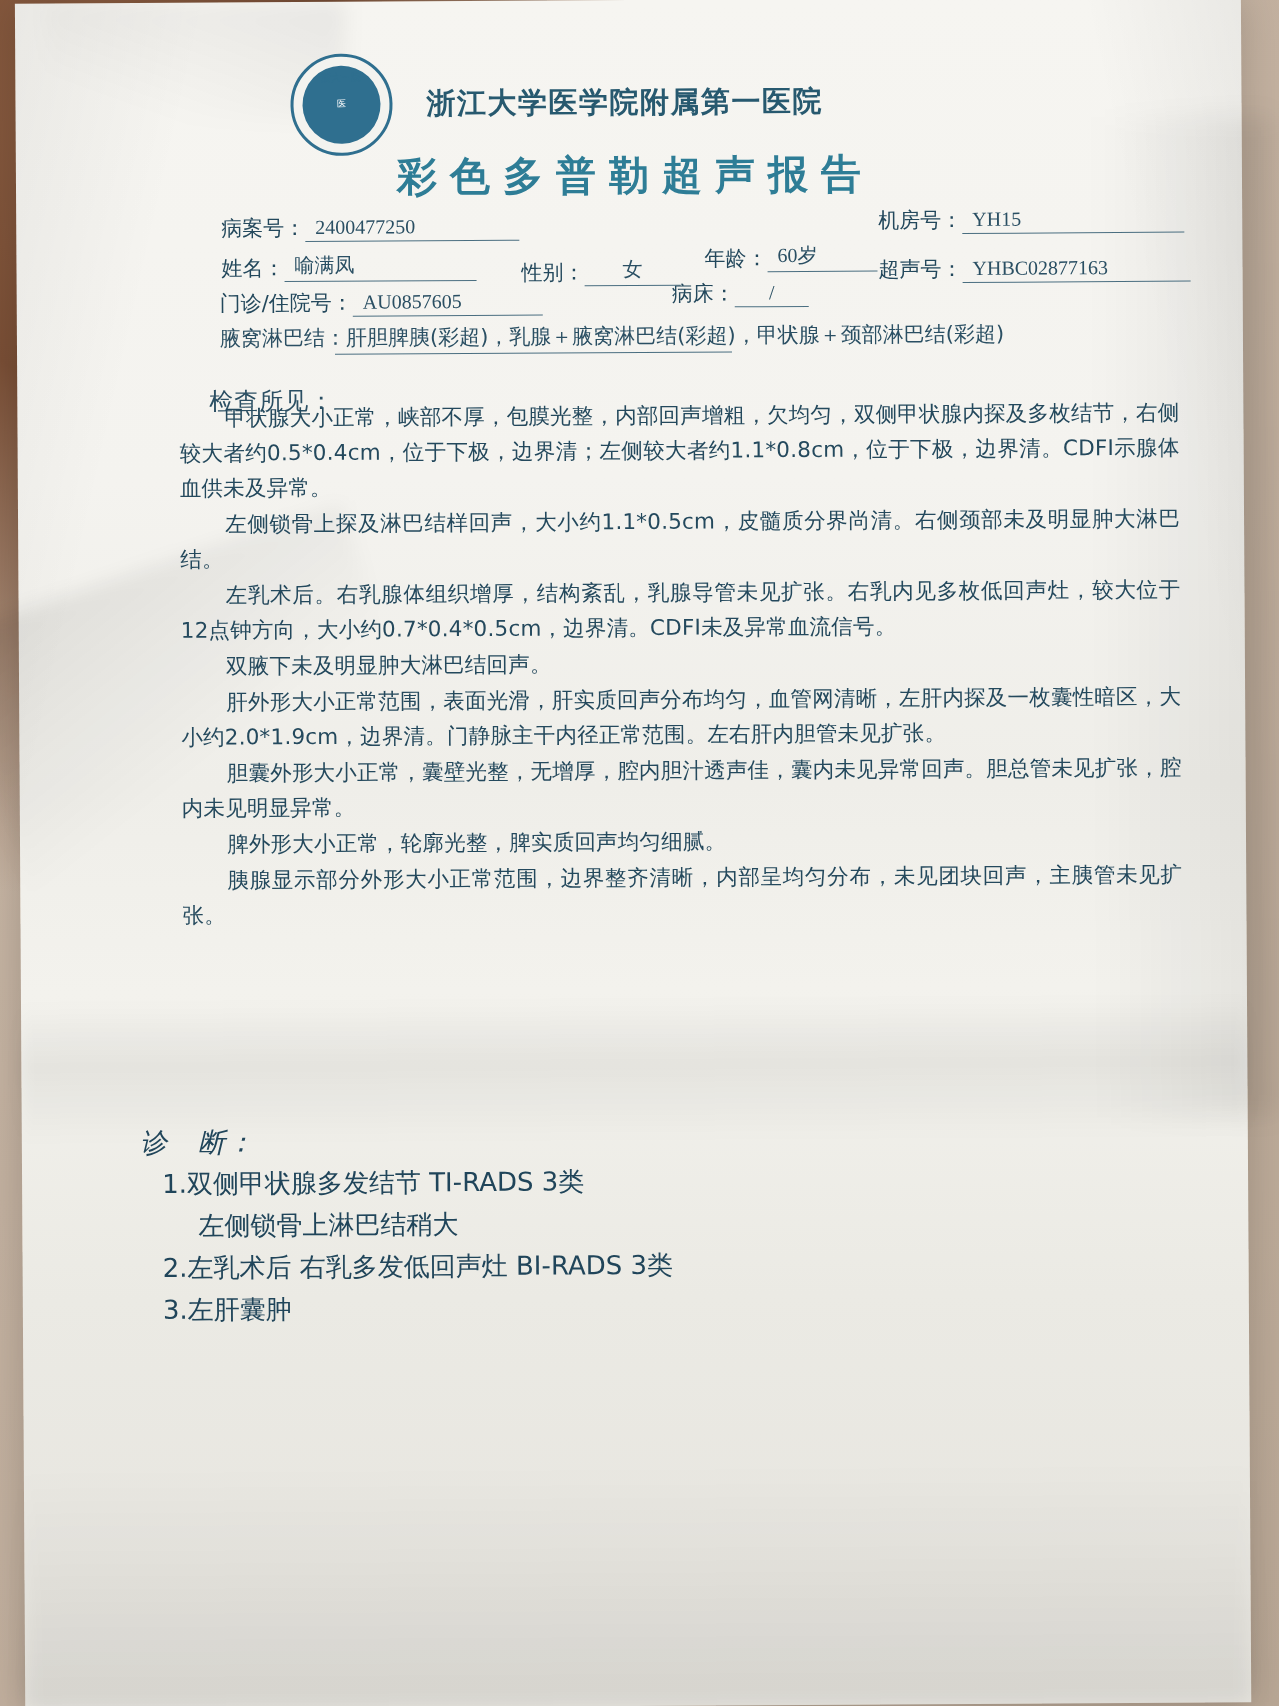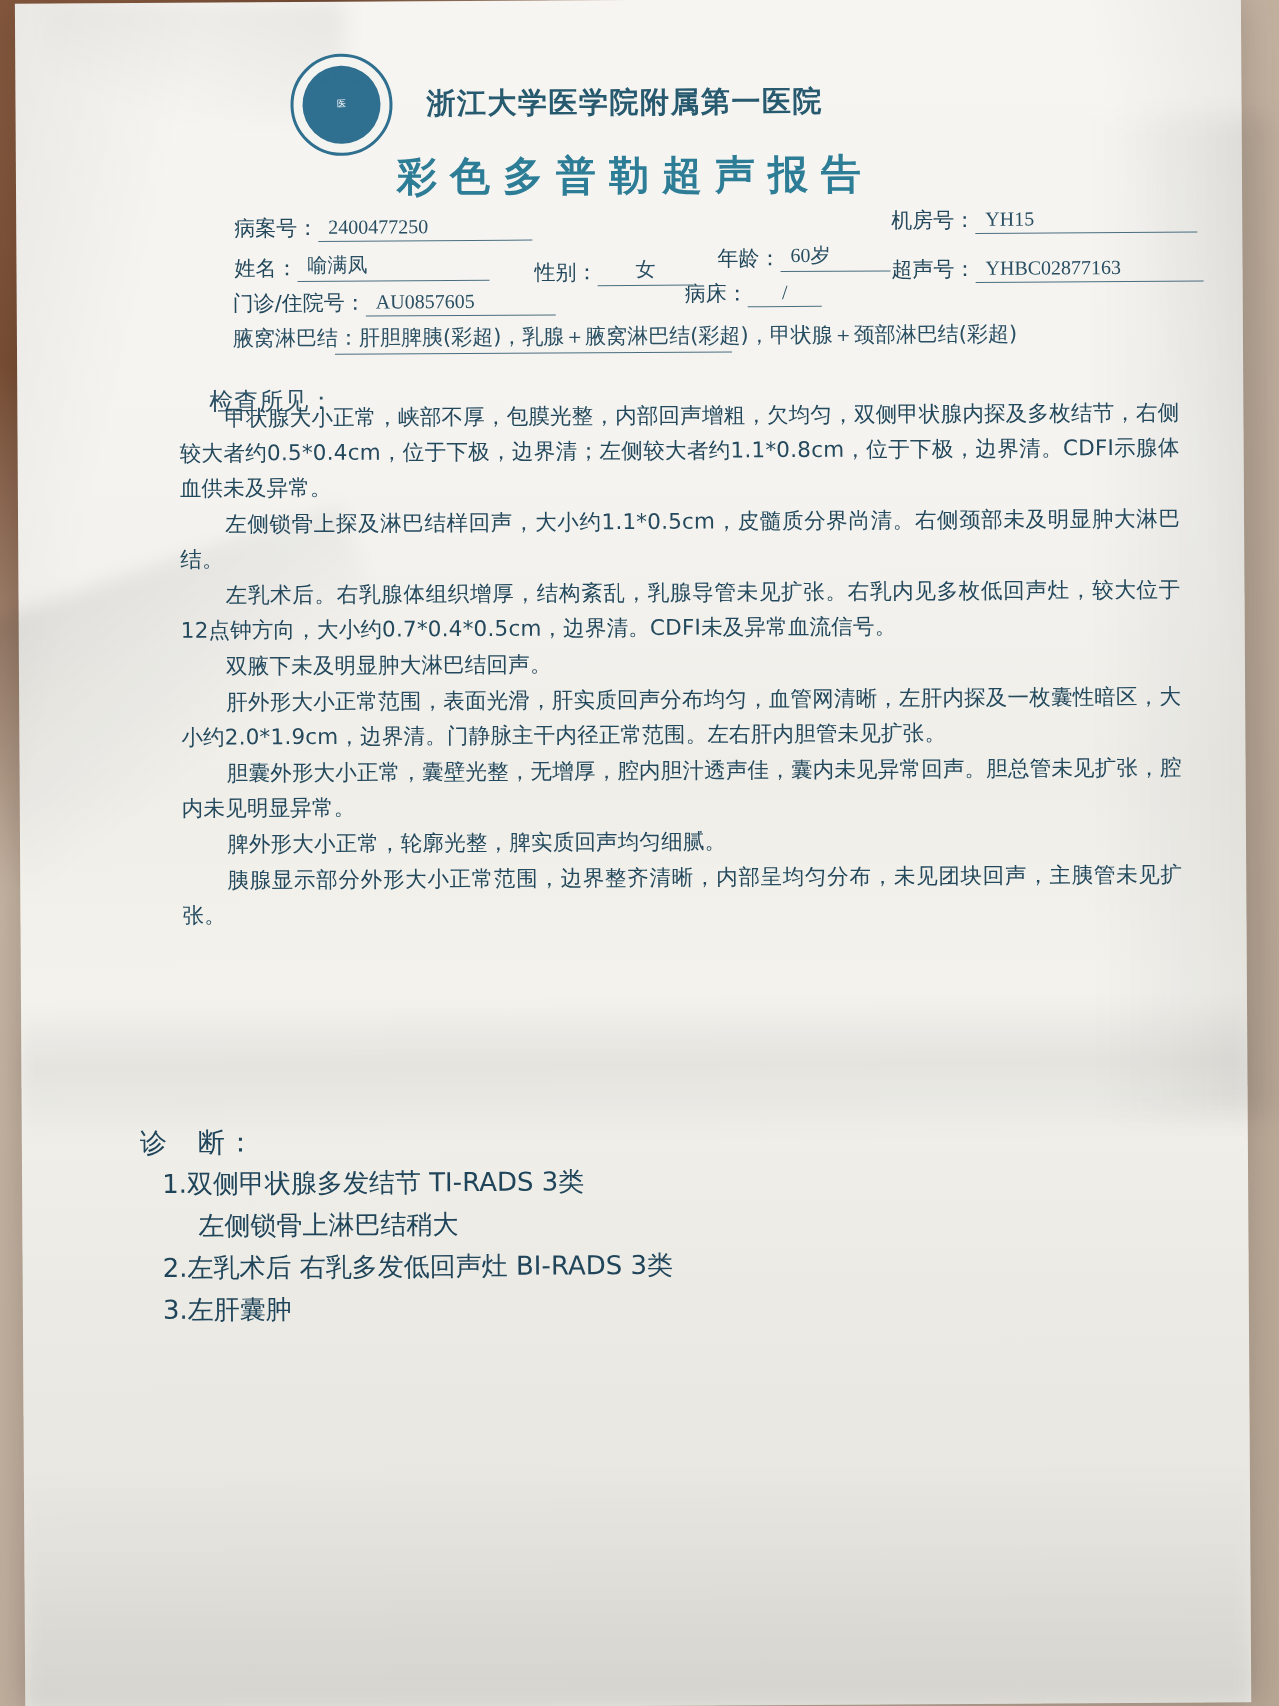--- a/index.html
+++ b/index.html
@@ -153,21 +153,21 @@
   }
 
   
   .field-line {
     position: absolute;
     font-size: 21px;
     color: #23485c;
     white-space: nowrap;
     font-family: "DejaVu Sans", sans-serif;
   }
-  .lbl { font-size: 21px; margin-left: 13px; }
+  .lbl { font-size: 21px; }
   .val {
     font-family: "Liberation Serif", serif;
     font-size: 20px;
     color: #2a4f63;
   }
   .uline {
     display: inline-block;
     border-bottom: 1.4px solid #4a6e80;
     text-align: left;
     padding-left: 10px;
@@ -227,20 +227,21 @@
   }
 
   
   #dx-label {
     position: absolute;
     left: 118px; top: 1122px;
     font-size: 27px;
     font-family: "DejaVu Sans", sans-serif;
     letter-spacing: 2px;
     color: #20455a;
+    font-style: italic;
   }
   #dx-list {
     position: absolute;
     left: 140px; top: 1160px;
     width: 900px;
     font-size: 26px;
     line-height: 42px;
     font-family: "DejaVu Sans", sans-serif;
     color: #20455a;
   }

